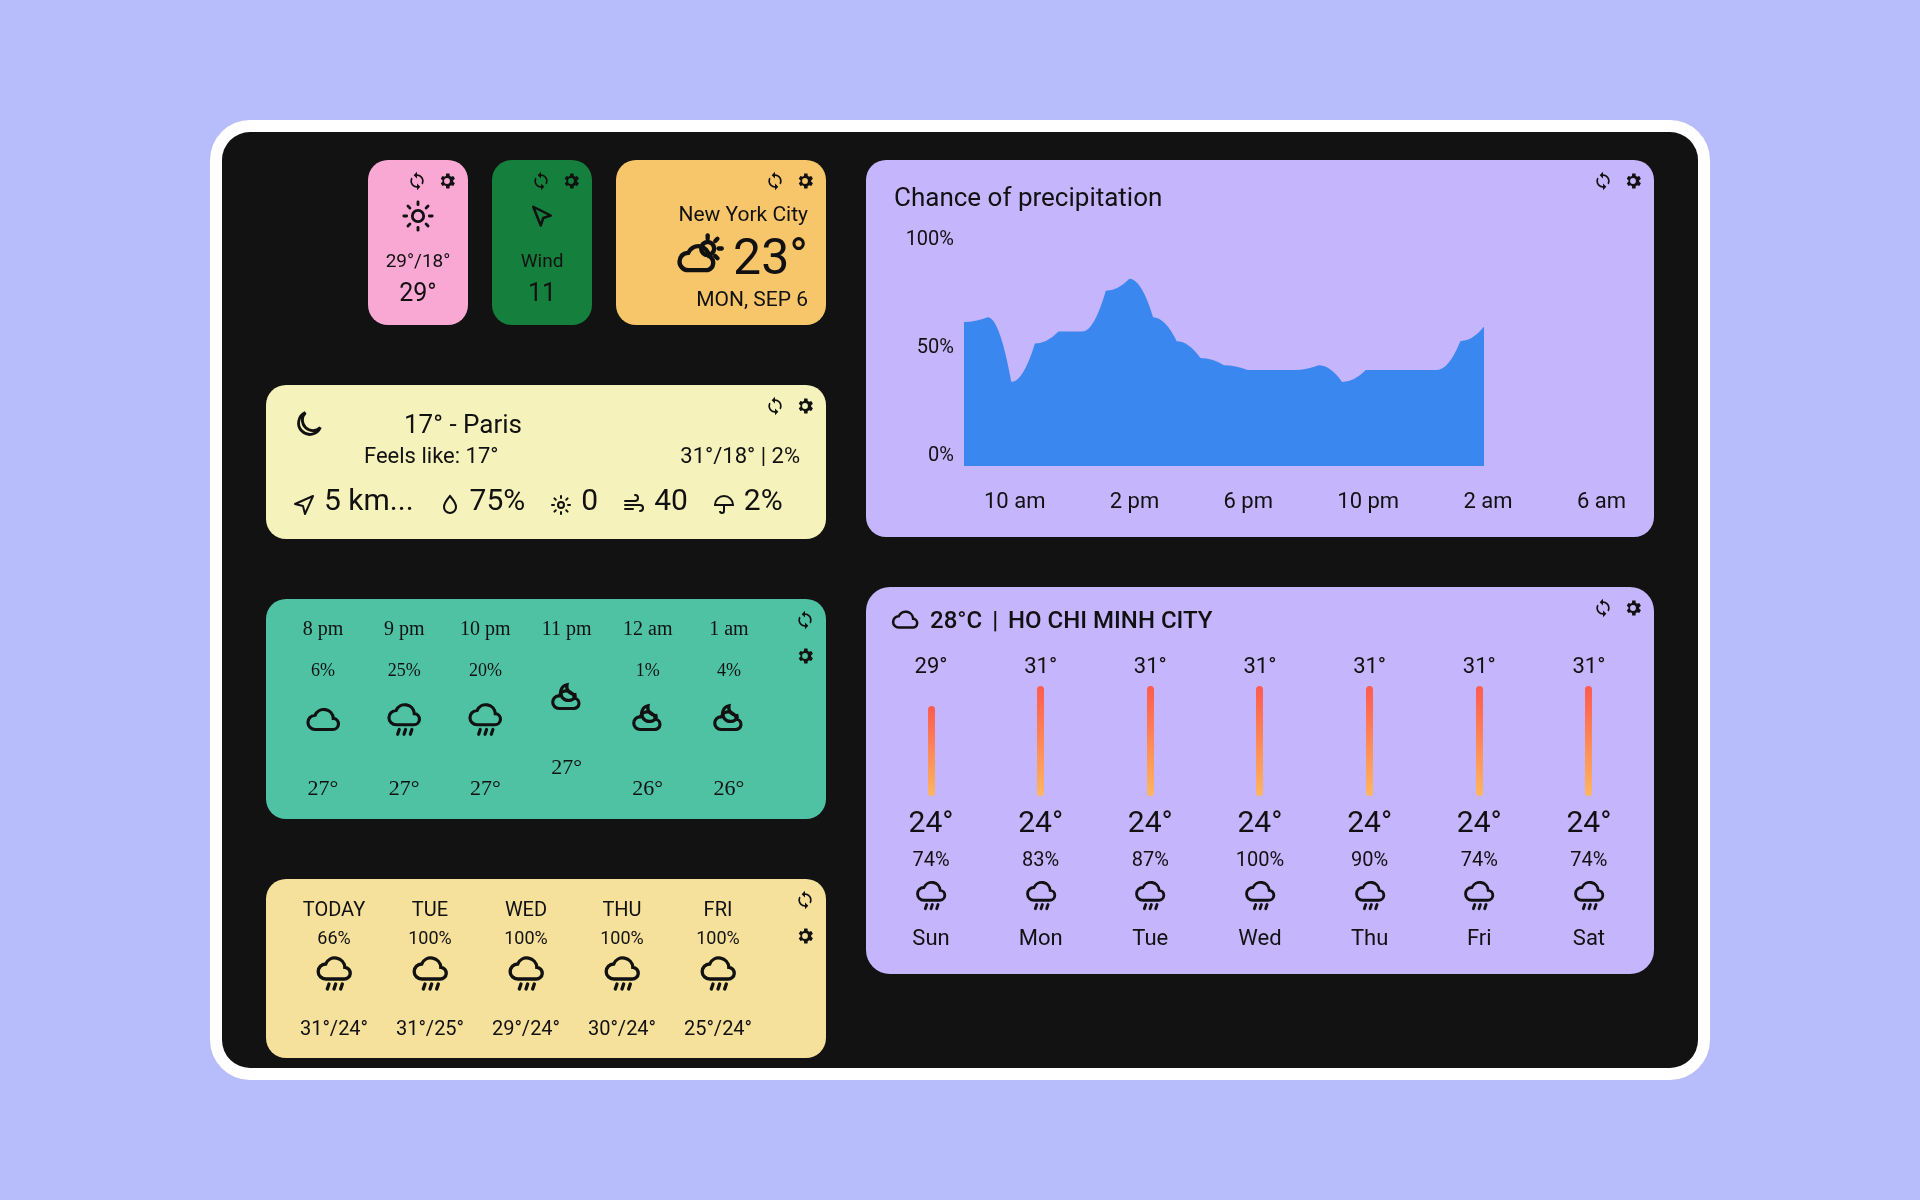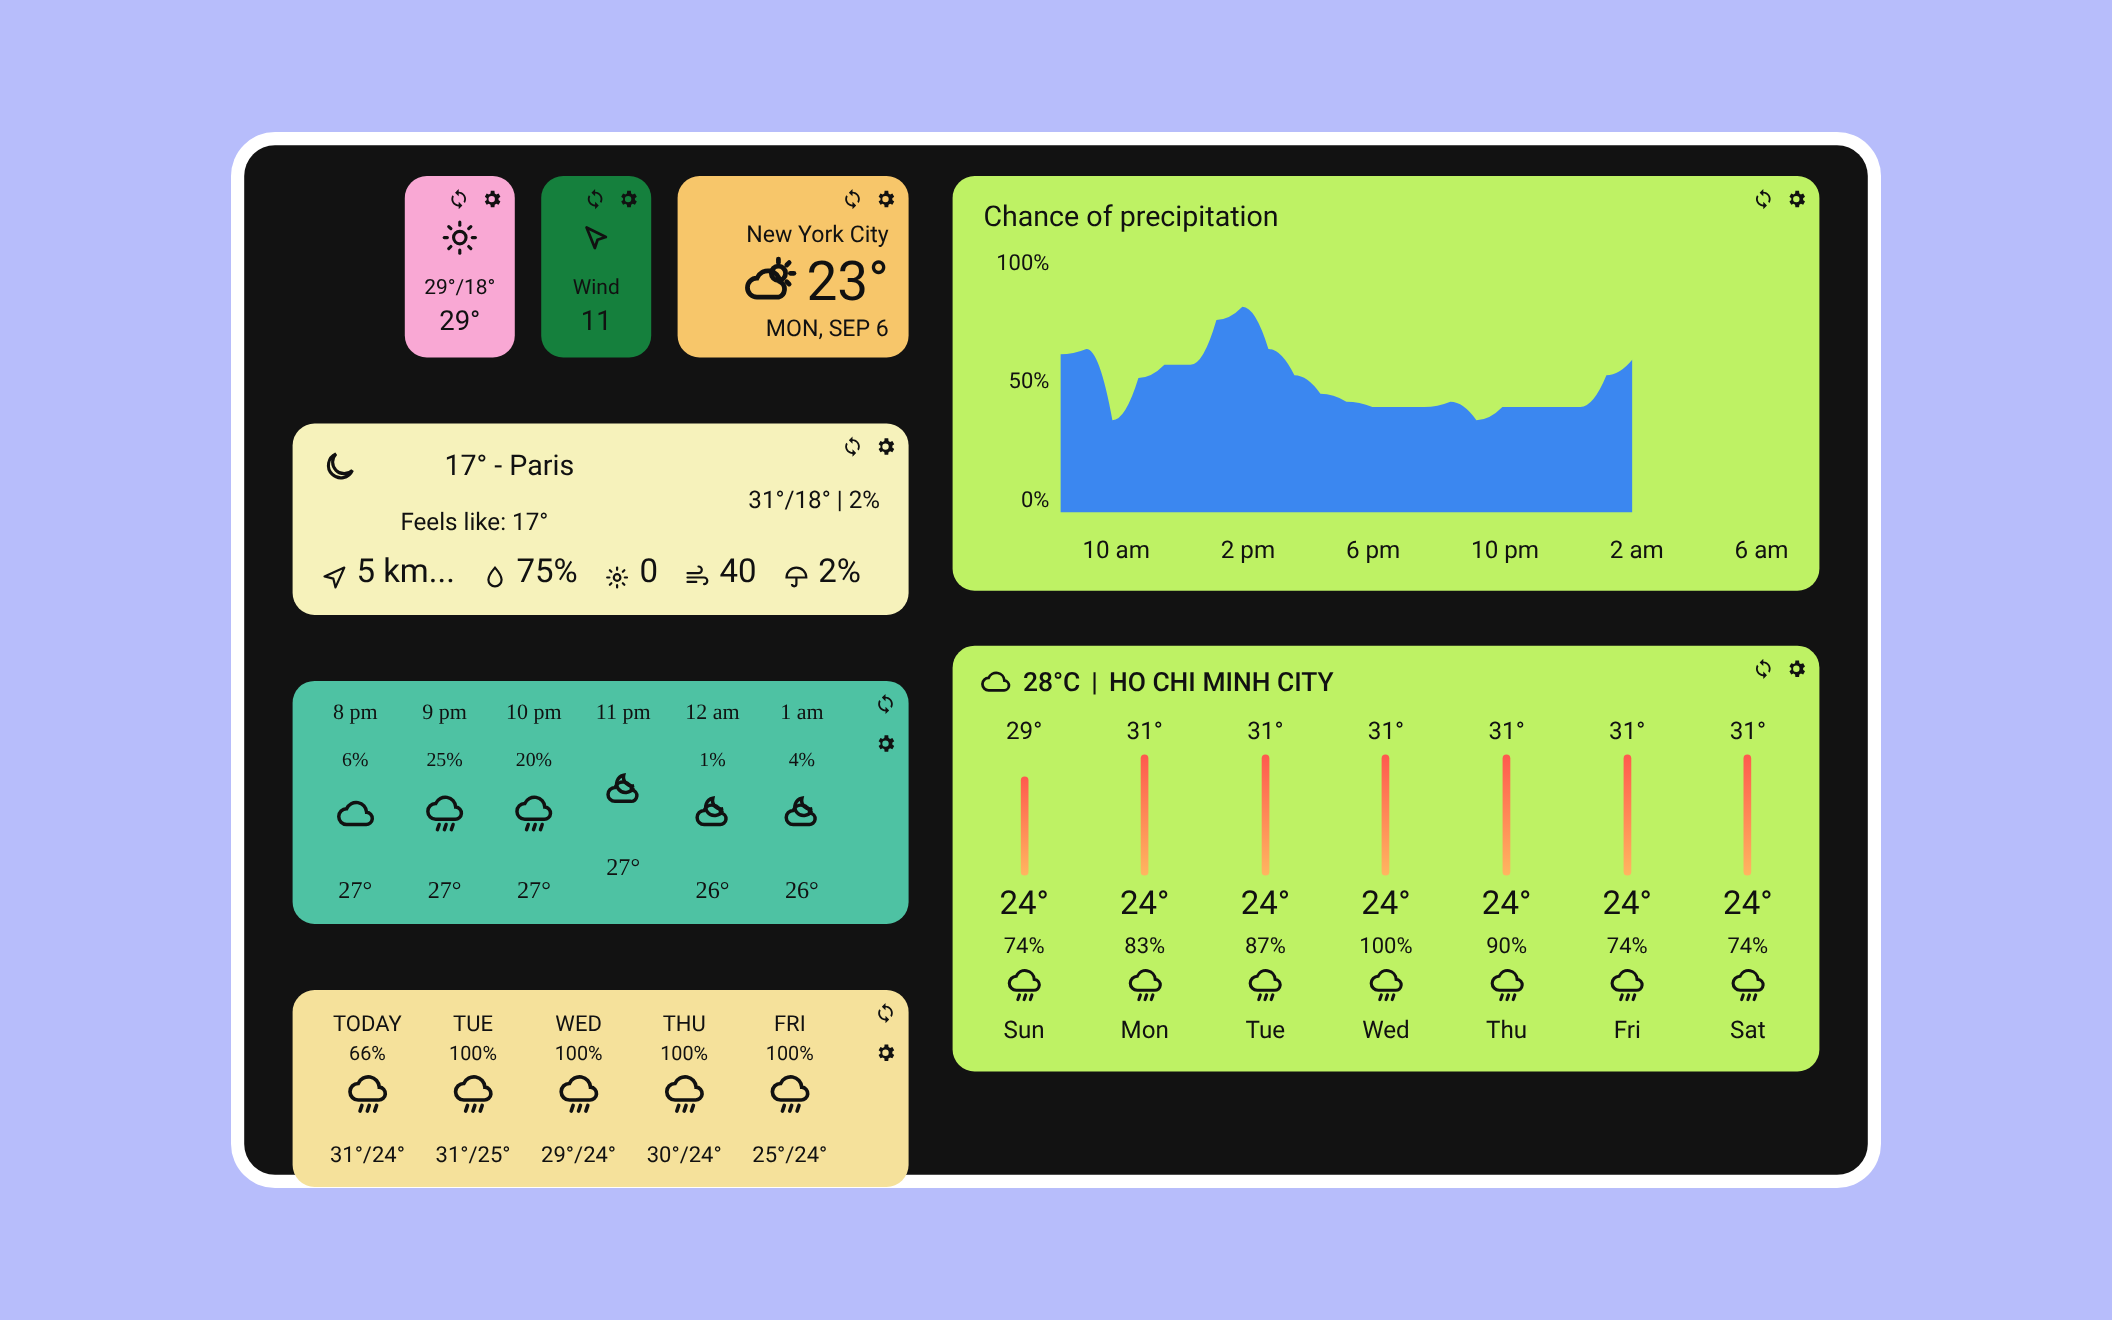--- a/index.html
+++ b/index.html
@@ -39,38 +39,38 @@
 .widget .controls-col { position: absolute; top: 10px; right: 10px; display: flex; flex-direction: column; gap: 14px; }
 .ctrl-btn { width: 22px; height: 22px; display: flex; align-items: center; justify-content: center; cursor: pointer; }
 .ctrl-btn svg { width: 20px; height: 20px; }
 
 .w-green { background: #f9a8d4; }
 .w-lime { background: #15803d; }
 .w-orange { background: #f7c66a; }
 .w-cream { background: #f6f2bb; }
 .w-teal { background: #4ec2a3; }
 .w-yellow { background: #f5e19b; }
-.w-white { background: #bef264; }
+.w-white { background: #c4b5fd; }
 
 .w-small { width: 100px; height: 165px; display: flex; flex-direction: column; align-items: center; justify-content: flex-end; padding: 14px 0 18px 0; }
 .w-small .icon-area { margin-bottom: 12px; }
 .w-small .line1 { font-size: 19px; }
 .w-small .line2 { font-size: 25px; margin-top: 6px; }
 
 .w-nyc { width: 210px; height: 165px; display: flex; flex-direction: column; align-items: flex-end; justify-content: flex-end; padding: 14px 18px 14px 14px; }
 .w-nyc .city { font-size: 21px; margin-bottom: 2px; }
 .w-nyc .trow { display: flex; align-items: center; gap: 8px; }
 .w-nyc .temp { font-size: 50px; font-weight: 400; }
 .w-nyc .date { font-size: 21px; margin-top: 1px; }
 
 .w-paris { width: 560px; padding: 22px 26px; }
 .w-paris .prow { display: flex; align-items: center; gap: 40px; }
 .w-paris .moon { width: 34px; height: 34px; margin-right: 38px; }
 .w-paris .title { font-size: 26px; }
-.w-paris .feels { font-size: 22px; margin-left: 72px; margin-top: 22px; }
+.w-paris .feels { font-size: 22px; margin-left: 72px; margin-top: 2px; }
 .w-paris .summary { font-size: 22px; position: absolute; right: 26px; top: 58px; }
 .w-paris .stats { display: flex; gap: 24px; margin-top: 14px; align-items: center; }
 .w-paris .stat { display: flex; align-items: flex-end; gap: 8px; font-size: 30px; }
 .w-paris .stat svg { width: 24px; height: 24px; }
 
 .w-hourly { width: 560px; padding: 18px 20px; }
 .w-hourly .hours { display: flex; justify-content: space-between; padding-right: 40px; }
 .w-hourly .hour-col { display: flex; flex-direction: column; align-items: center; width: 74px; gap: 20px; font-family: Liberation Serif, serif; }
 .w-hourly .htime { font-size: 20px; }
 .w-hourly .hpct { font-size: 18px; }
@@ -84,21 +84,21 @@
 .w-daily .dpct { font-size: 18px; }
 .w-daily .dicon svg { width: 40px; height: 40px; }
 .w-daily .dtemp { font-size: 20px; margin-top: 12px; }
 
 .w-chart { width: 100%; padding: 22px 28px 24px 28px; }
 .w-chart .ctitle { font-size: 26px; margin-bottom: 14px; }
 .w-chart .plot { display: flex; gap: 10px; }
 .w-chart .yaxis { display: flex; flex-direction: column; justify-content: space-between; height: 240px; font-size: 20px; text-align: right; width: 60px; }
 .w-chart .xaxis { display: flex; justify-content: space-between; font-size: 22px; margin-top: 22px; margin-left: 90px; }
 
-.w-hcmc { width: 100%; padding: 18px 24px 24px 24px; }
+.w-hcmc { width: 100%; padding: 18px 24px 24px 24px; border-radius: 24px; }
 .w-hcmc .header { display: flex; align-items: center; gap: 10px; font-size: 24px; font-weight: 500; }
 .w-hcmc .header svg { width: 30px; height: 30px; }
 .w-hcmc .grid { display: flex; justify-content: space-between; margin-top: 18px; }
 .w-hcmc .dc { display: flex; flex-direction: column; align-items: center; width: 82px; gap: 8px; }
 .w-hcmc .hi { font-size: 22px; }
 .w-hcmc .bar { width: 7px; height: 110px; border-radius: 4px; background: linear-gradient(to bottom, #ff5a4e, #ffb660); }
 .w-hcmc .bar.short { height: 90px; margin-top: 20px; }
 .w-hcmc .lo { font-size: 30px; }
 .w-hcmc .hum { font-size: 20px; }
 .w-hcmc .ic svg { width: 34px; height: 34px; }

